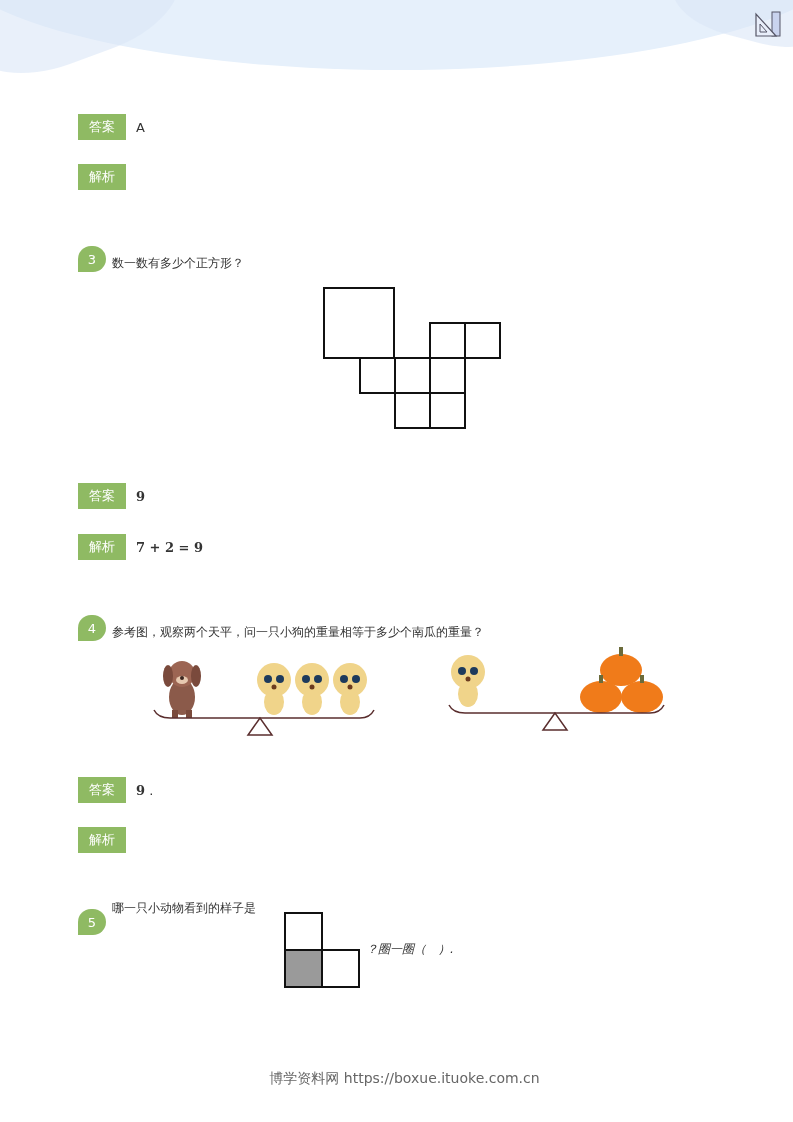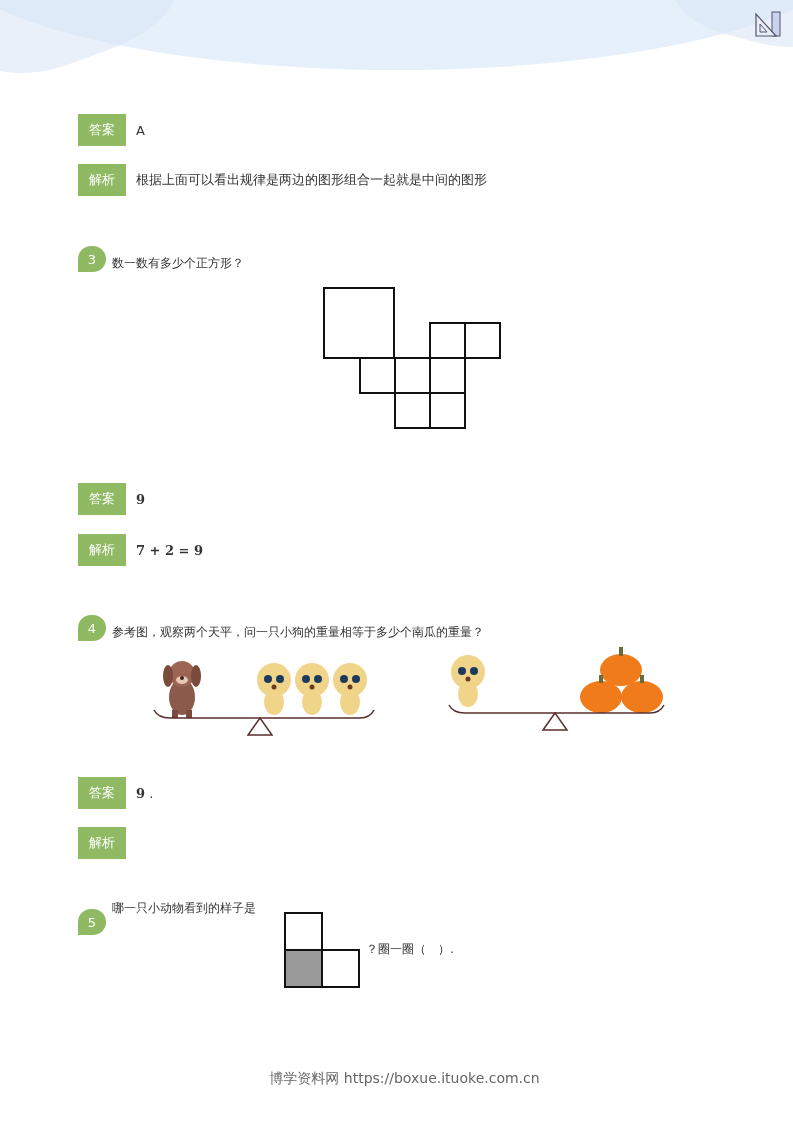--- a/index.html
+++ b/index.html
@@ -21,21 +21,21 @@
   }
   .header-bg3 {
     position: absolute; right: -40px; top: -40px; width: 160px; height: 80px;
     background: #dbe6f6; transform: rotate(15deg); border-radius: 40%;
     opacity: 0.6;
   }
   .logo { position: absolute; left: 754px; top: 10px; width: 28px; height: 28px; }
 
   .tag-row { position: absolute; left: 78px; display: flex; align-items: center; }
   .tag {
-    width: 48px; height: 32px; background: #8fba63; color: #ffffff;
+    width: 48px; height: 26px; background: #8fba63; color: #ffffff;
     font-size: 13px; display: flex; align-items: center; justify-content: center;
   }
   .tag-text { margin-left: 10px; font-size: 13px; color: #333; white-space: nowrap; }
   .bold { font-weight: bold; font-family: "DejaVu Serif", serif; }
 
   .qnum {
     position: absolute; left: 78px; width: 28px; height: 26px;
     background: #8fba63; color: #fff; font-size: 13px;
     border-radius: 14px 14px 14px 0;
     display: flex; align-items: center; justify-content: center;
@@ -58,21 +58,20 @@
   <polygon points="2,4 2,26 22,26" fill="#e8eefa" stroke="#556" stroke-width="1.2"></polygon>
   <polygon points="6,14 6,22 13,22" fill="none" stroke="#556" stroke-width="1"></polygon>
 </svg>
 
 <div class="tag-row" style="top:114px;">
   <div class="tag">答案</div>
   <span class="tag-text">A</span>
 </div>
 <div class="tag-row" style="top:164px;">
   <div class="tag">解析</div>
-  <span class="tag-text">根据上面可以看出规律是两边的图形组合一起就是中间的图形</span>
 </div>
 
 <div class="qnum" style="top:246px;">3</div>
 <div class="qtext" style="top:255px;">数一数有多少个正方形？</div>
 <svg style="position:absolute;left:320px;top:284px;" width="190" height="150">
   <g fill="none" stroke="#111" stroke-width="2">
     <rect x="4" y="4" width="70" height="70"></rect>
     <rect x="110" y="39" width="35" height="35"></rect>
     <rect x="145" y="39" width="35" height="35"></rect>
     <rect x="40" y="74" width="35" height="35"></rect>
@@ -164,15 +163,15 @@
   <div class="tag">解析</div>
 </div>
 
 <div class="qnum" style="top:909px;">5</div>
 <div class="qtext" style="top:900px;">哪一只小动物看到的样子是</div>
 <svg style="position:absolute;left:283px;top:911px;" width="80" height="80">
   <rect x="2" y="2" width="37" height="37" fill="#fff" stroke="#111" stroke-width="2"></rect>
   <rect x="2" y="39" width="37" height="37" fill="#9a9a9a" stroke="#111" stroke-width="2"></rect>
   <rect x="39" y="39" width="37" height="37" fill="#fff" stroke="#111" stroke-width="2"></rect>
 </svg>
-<div class="qtext" style="top:941px;left:366px;">？圈一圈（　）.</div>
+<div class="qtext" style="top:941px;left:366px;font-style:italic;">？圈一圈（　）.</div>
 
 <div class="footer">博学资料网 https://boxue.ituoke.com.cn</div>
 
 </body></html>

